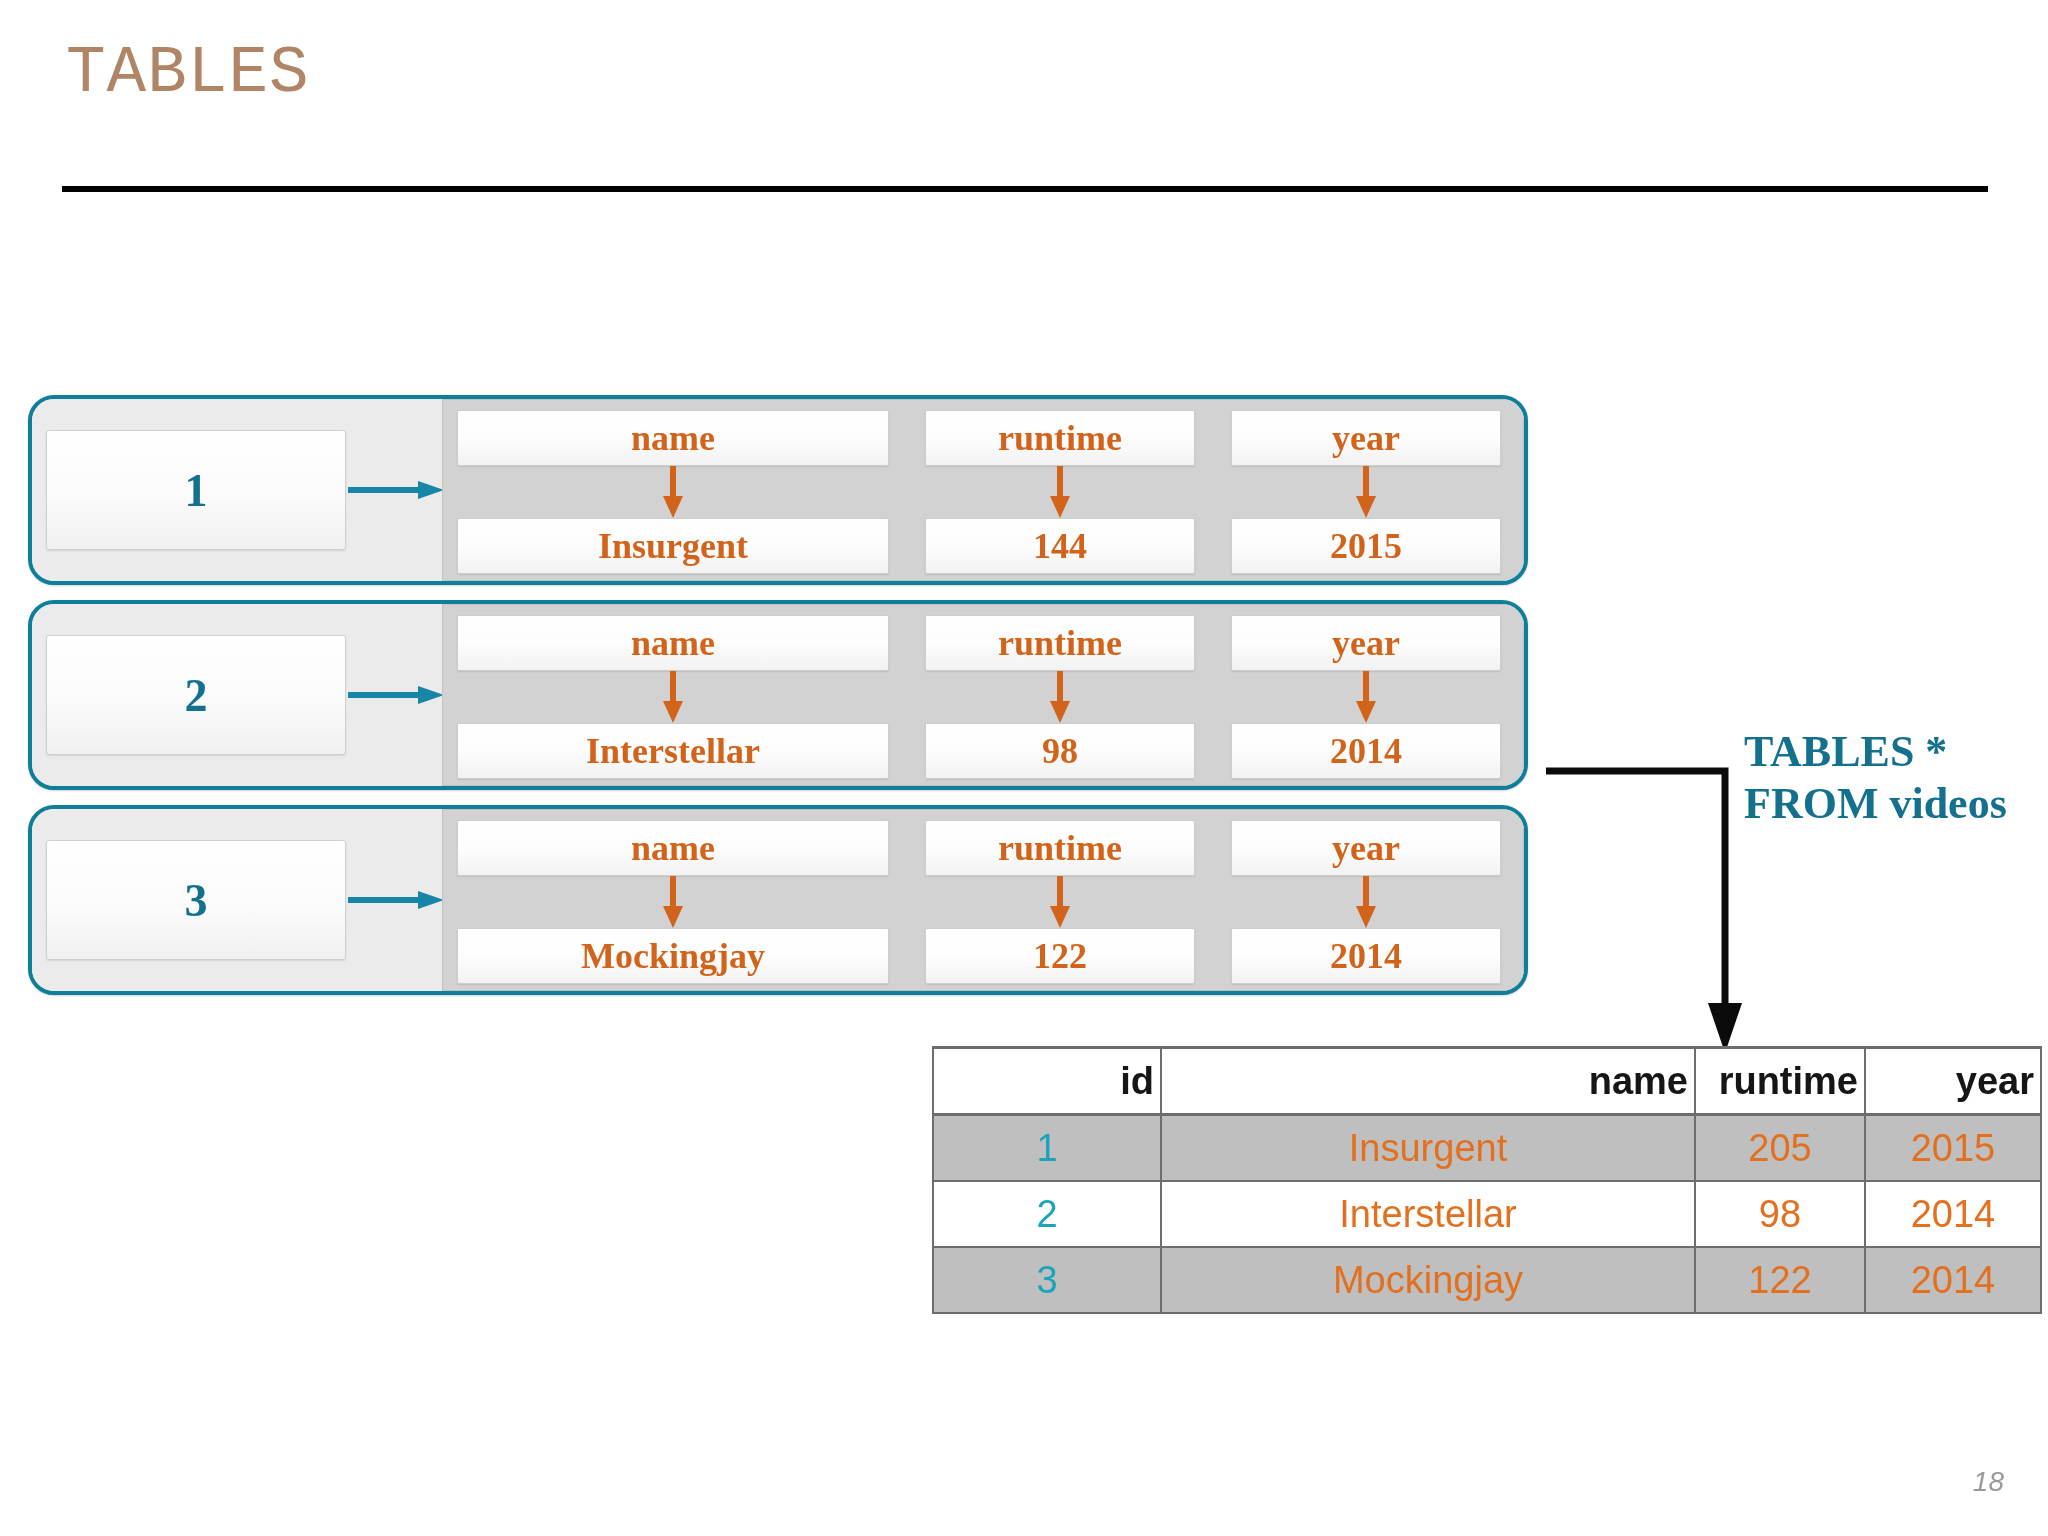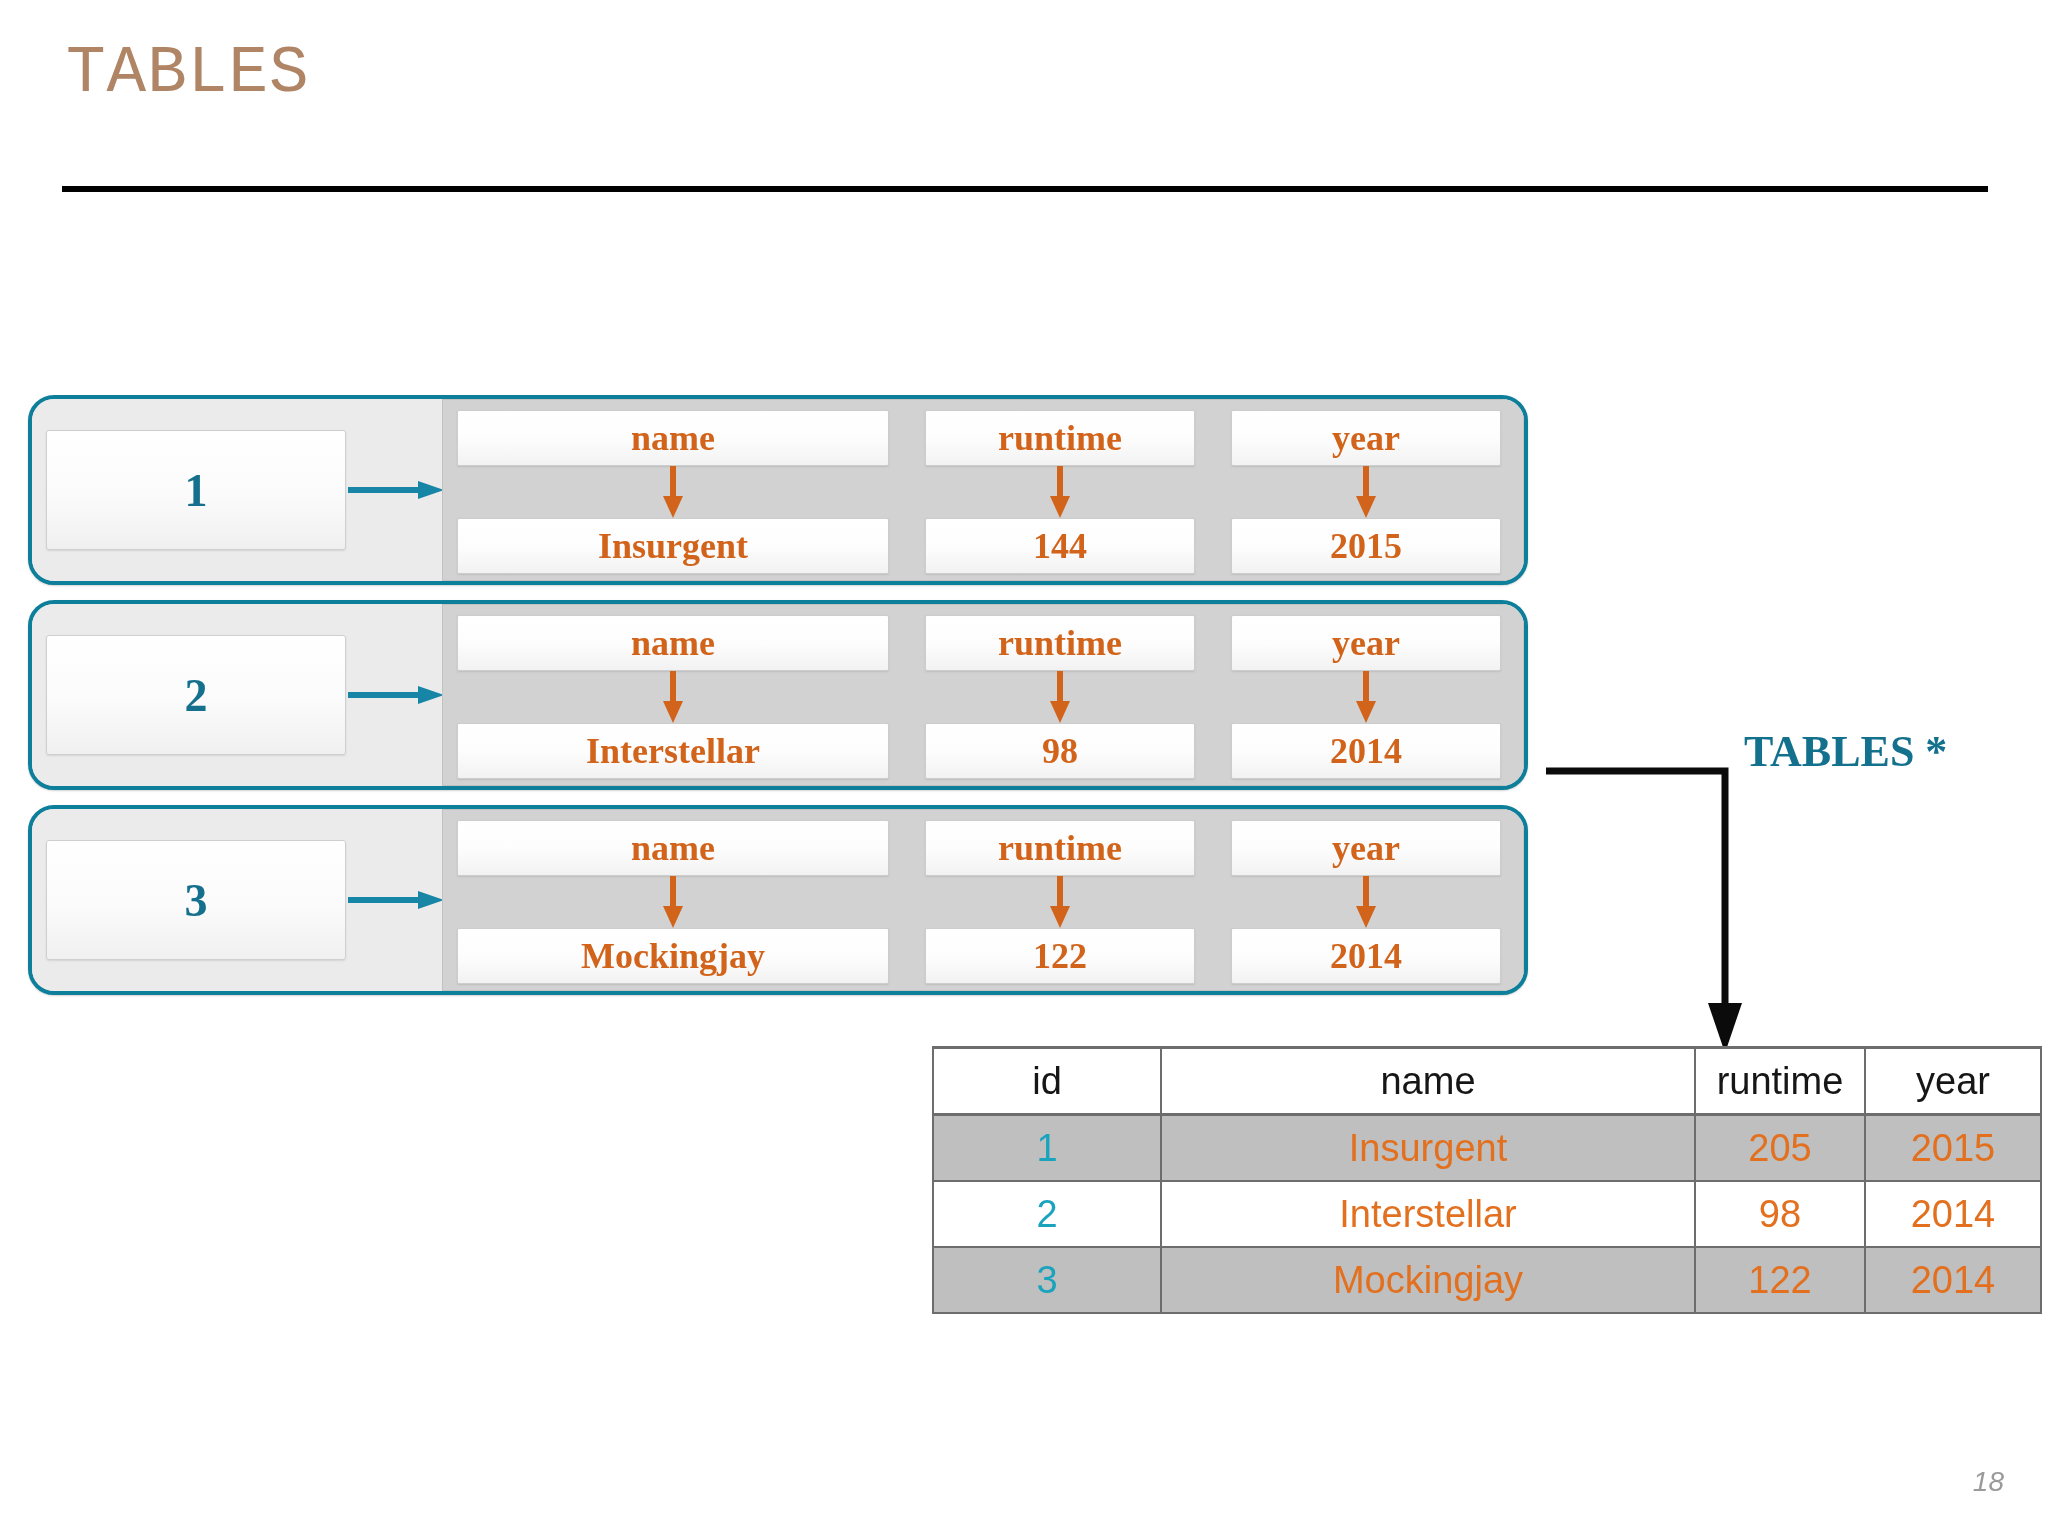--- a/index.html
+++ b/index.html
@@ -190,23 +190,24 @@
     border: 2px solid #6d6d6d;
     height: 64px;
     text-align: center;
     vertical-align: middle;
     font-size: 38px;
     padding: 0 6px;
   }
   table.result-table thead th {
     background: #ffffff;
     color: #161616;
-    font-weight: normal;
+    font-weight: bold;
     border-top-width: 3px;
     border-bottom-width: 3px;
+    text-align: right;
   }
   table.result-table tbody tr.shaded td { background: #bfbfbf; }
   table.result-table tbody tr.plain  td { background: #ffffff; }
   table.result-table td.cell-id   { color: #1aa3bd; font-weight: normal; }
   table.result-table td.cell-name,
   table.result-table td.cell-runtime,
   table.result-table td.cell-year { color: #e2701f; }
 
   
   .page-number {
@@ -356,20 +357,21 @@
         <div class="cell col-runtime">122</div>
         <div class="cell col-year">2014</div>
       </div>
     </div>
   </div>
 
 </div>
 
 <div class="sql-text">
   <div>TABLES *</div>
+  <div>FROM videos</div>
 </div>
 
 <svg class="elbow" width="250" height="290" viewBox="0 0 250 290">
   <polyline points="6,6 185,6 185,244" fill="none" stroke="#0b0b0b" stroke-width="7"></polyline>
   <polygon points="168,238 202,238 185,288" fill="#0b0b0b"></polygon>
 </svg>
 
 <div class="result-table-wrap">
   <table class="result-table">
     <colgroup>

